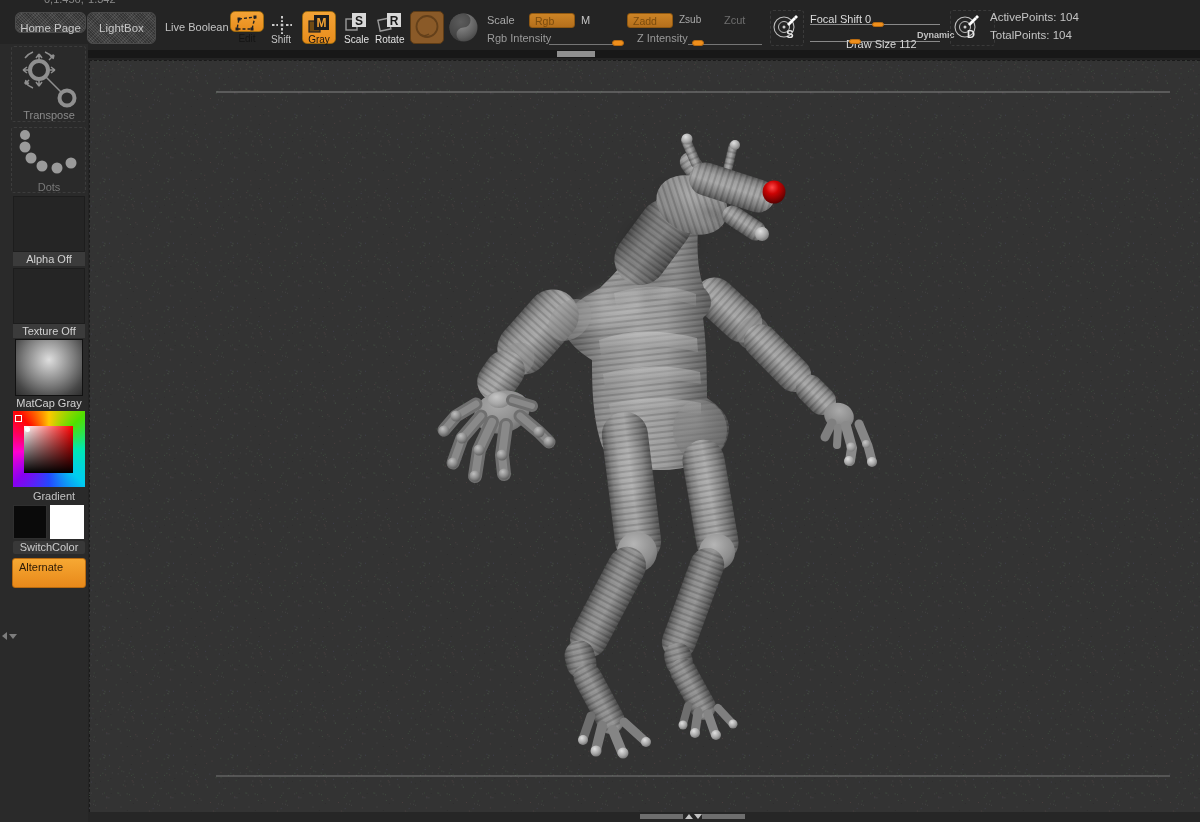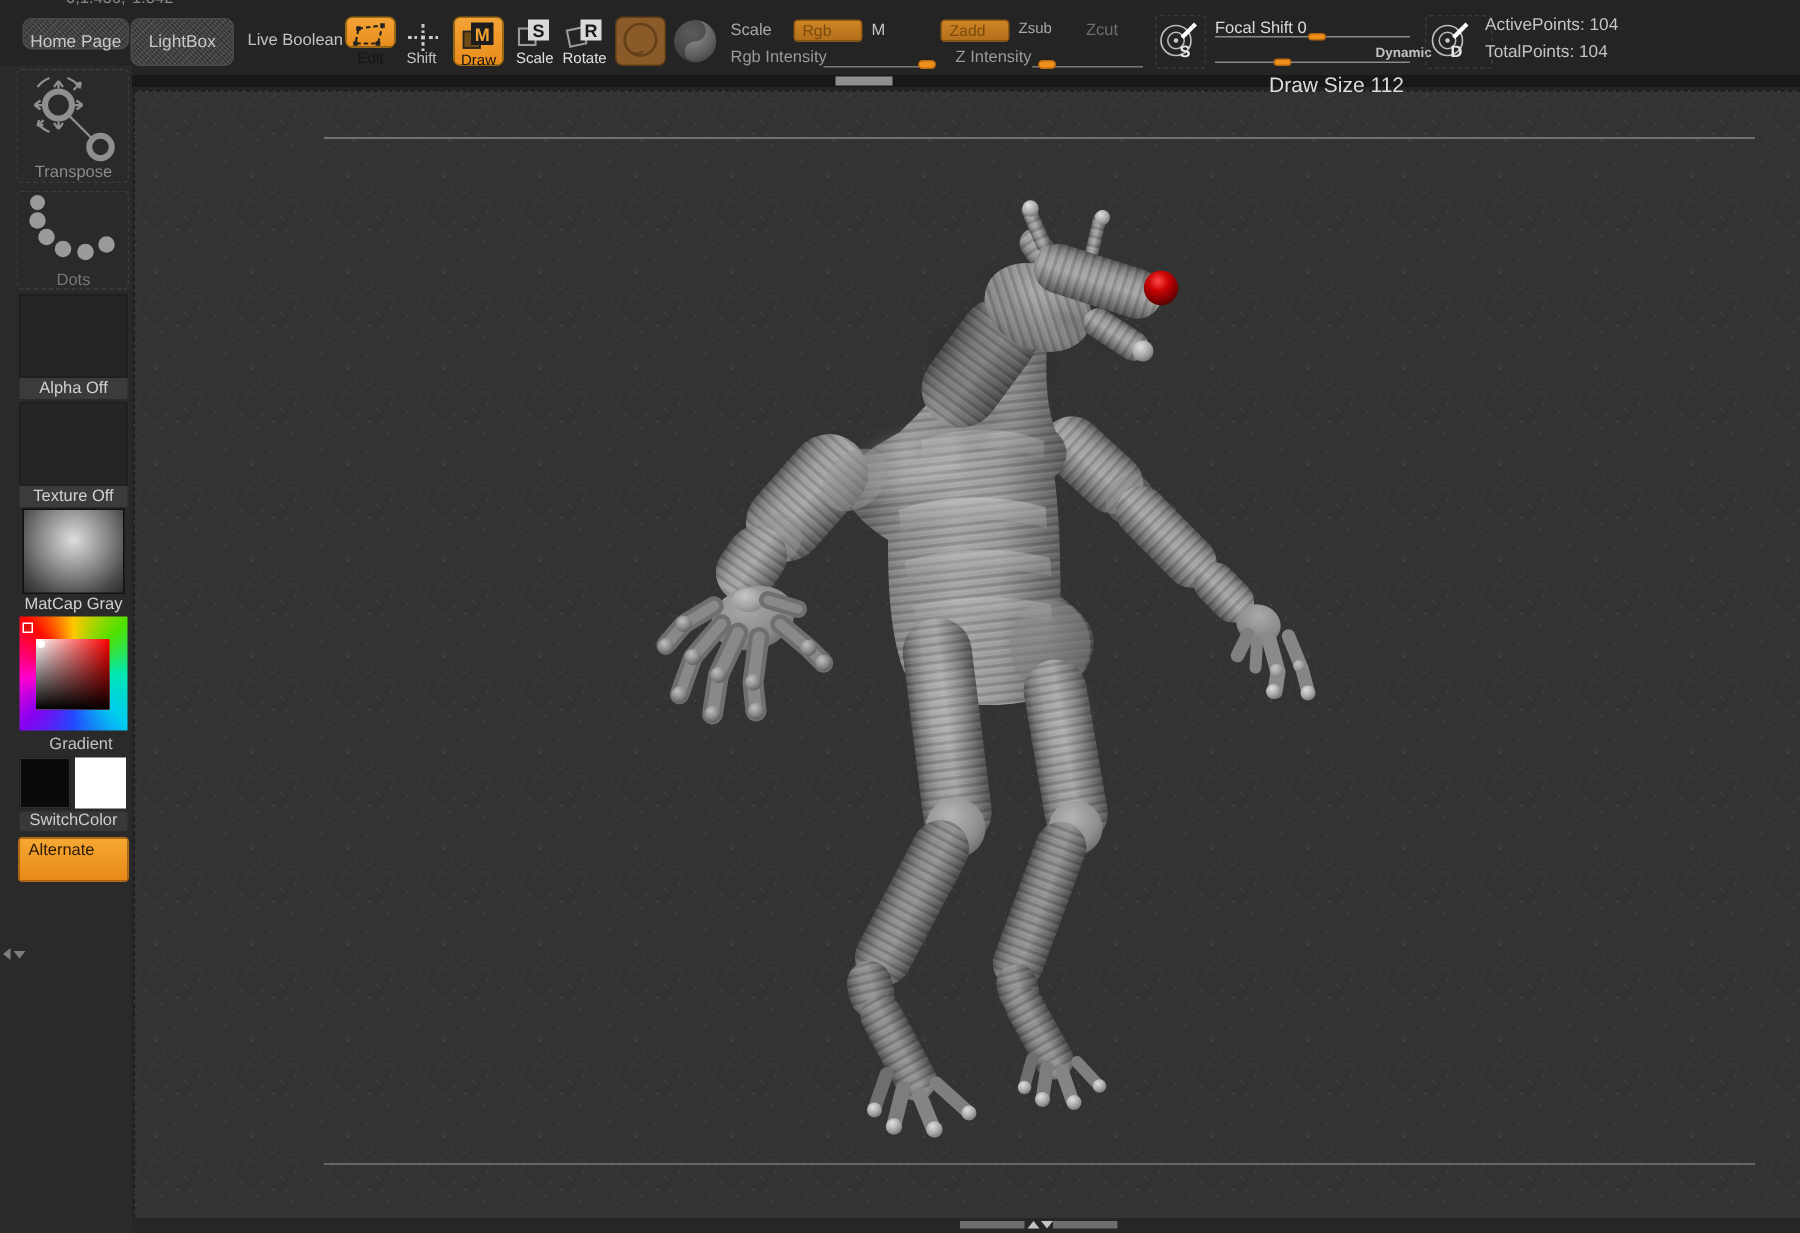--- a/index.html
+++ b/index.html
@@ -401,21 +401,21 @@
   <rect x="9.7" y="7.7" width="2.6" height="2.6" fill="#c9c9c9"></rect>
 </svg>
 <div class="sml" style="left:271px;top:34px;color:#c4c4c4;font-size:10px;">Shift</div>
 
 <div class="obtn" style="left:302px;top:11px;width:34px;height:33px;">
   <svg width="24" height="19" style="margin-top:2px;" viewBox="0 0 24 19">
     <rect x="2" y="7" width="11" height="11" fill="#6e4a14" stroke="#222" stroke-width="1.2"></rect>
     <rect x="7" y="1" width="15" height="15" fill="#1d1d1d"></rect>
     <text x="14.5" y="13" font-size="12" font-weight="bold" fill="#f2a234" text-anchor="middle" font-family="Liberation Sans">M</text>
   </svg>
-  <div style="font-size:10px;color:#141414;margin-top:-3px;">Draw</div>
+  <div style="font-size:10px;color:#141414;margin-top:-3px;">Gray</div>
 </div>
 
 <svg class="abs" style="left:344px;top:12px;" width="24" height="20" viewBox="0 0 24 20">
   <rect x="2" y="7" width="11" height="11" fill="none" stroke="#9a9a9a" stroke-width="1.4"></rect>
   <rect x="8" y="1" width="14" height="14" fill="#d9d9d9"></rect>
   <text x="15" y="12.5" font-size="12" font-weight="bold" fill="#1a1a1a" text-anchor="middle" font-family="Liberation Sans">S</text>
 </svg>
 <div class="sml" style="left:344px;top:34px;color:#e0e0e0;font-size:10px;">Scale</div>
 
 <svg class="abs" style="left:377px;top:12px;" width="26" height="20" viewBox="0 0 26 20">
@@ -469,21 +469,21 @@
   <circle cx="11" cy="14" r="10" fill="none" stroke="#bdbdbd" stroke-width="1.1"></circle>
   <circle cx="11" cy="14" r="5.5" fill="none" stroke="#bdbdbd" stroke-width="1"></circle>
   <circle cx="11" cy="14" r="1.5" fill="#cccccc"></circle>
   <path d="M14,11 L21,4 L23,6 L16,13 Z" fill="#ffffff"></path>
   <path d="M21,4 L23,2 L25,4 L23,6 Z" fill="#ffffff"></path>
   <text x="17" y="25" font-size="11" font-weight="bold" fill="#e8e8e8" text-anchor="middle" font-family="Liberation Sans">S</text>
 </svg>
 <div class="lbl" style="left:810px;top:13px;color:#dcdcdc;font-size:11px;">Focal Shift 0</div>
 <div class="slTrack" style="left:810px;top:24px;width:130px;background:#b5b5b5;"></div>
 <div class="slHandle" style="left:872px;top:22px;width:12px;height:5px;"></div>
-<div class="lbl" style="left:810px;top:48px;color:#dcdcdc;font-size:14px;padding-left:36px;">Draw Size 112</div>
+<div class="lbl" style="left:810px;top:38px;color:#dcdcdc;font-size:11px;padding-left:36px;">Draw Size 112</div>
 <div class="slTrack" style="left:810px;top:41px;width:130px;background:#b5b5b5;"></div>
 <div class="slHandle" style="left:849px;top:39px;width:12px;height:5px;"></div>
 <div class="abs" style="left:917px;top:30px;font-size:9px;font-weight:bold;color:#c2c2c2;">Dynamic</div>
 
 <div class="abs" style="left:950px;top:10px;width:45px;height:36px;border:1px dashed #3a3a3a;border-radius:3px;"></div>
 <svg class="abs" style="left:953px;top:13px;" width="28" height="28" viewBox="0 0 28 28">
   <circle cx="12" cy="14" r="10" fill="none" stroke="#bdbdbd" stroke-width="1.1"></circle>
   <circle cx="12" cy="14" r="5.5" fill="none" stroke="#bdbdbd" stroke-width="1"></circle>
   <circle cx="12" cy="14" r="1.5" fill="#cccccc"></circle>
   <path d="M15,11 L22,4 L24,6 L17,13 Z" fill="#ffffff"></path>

